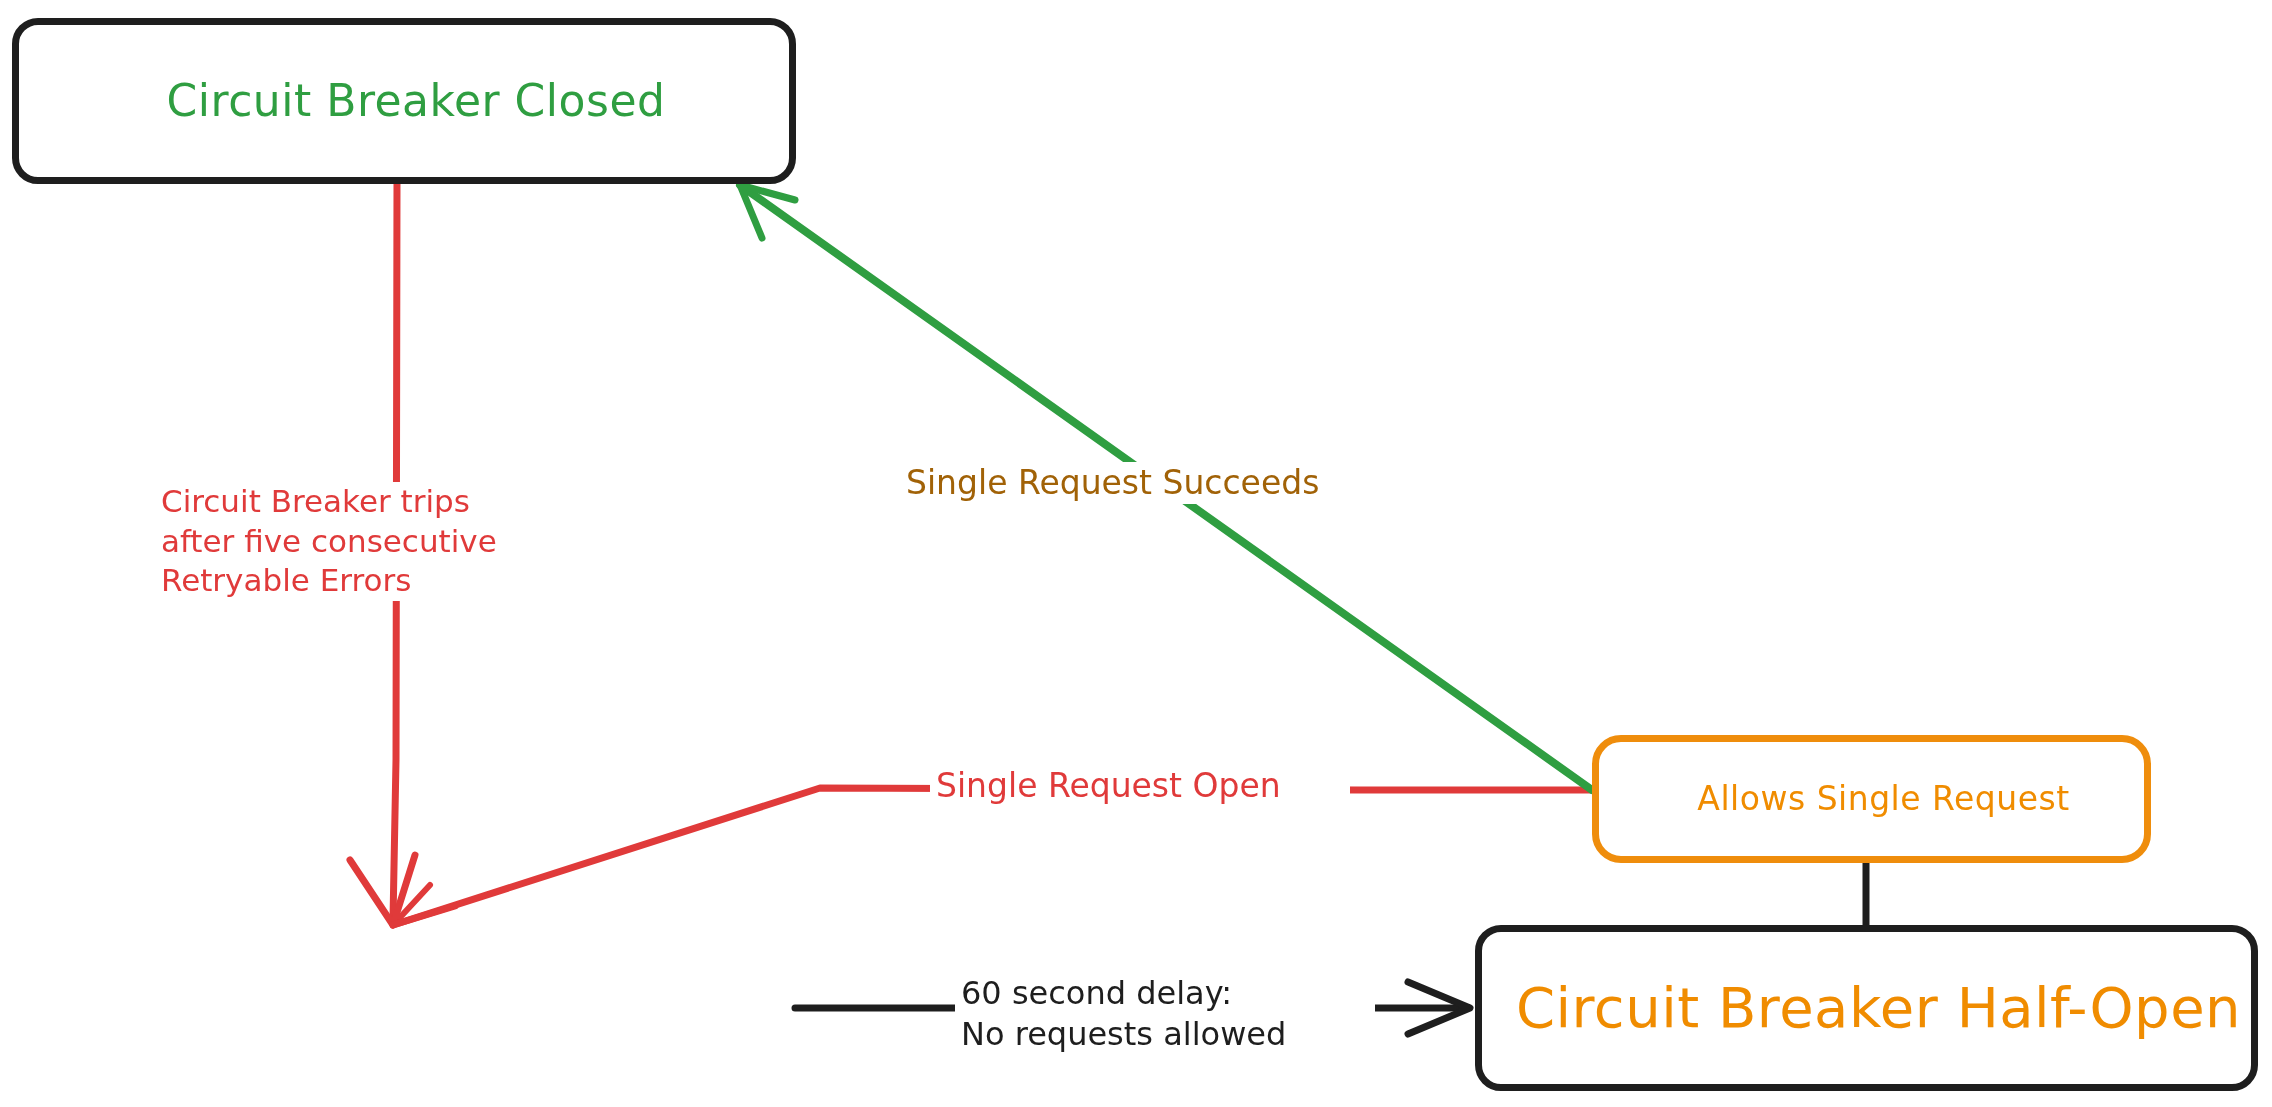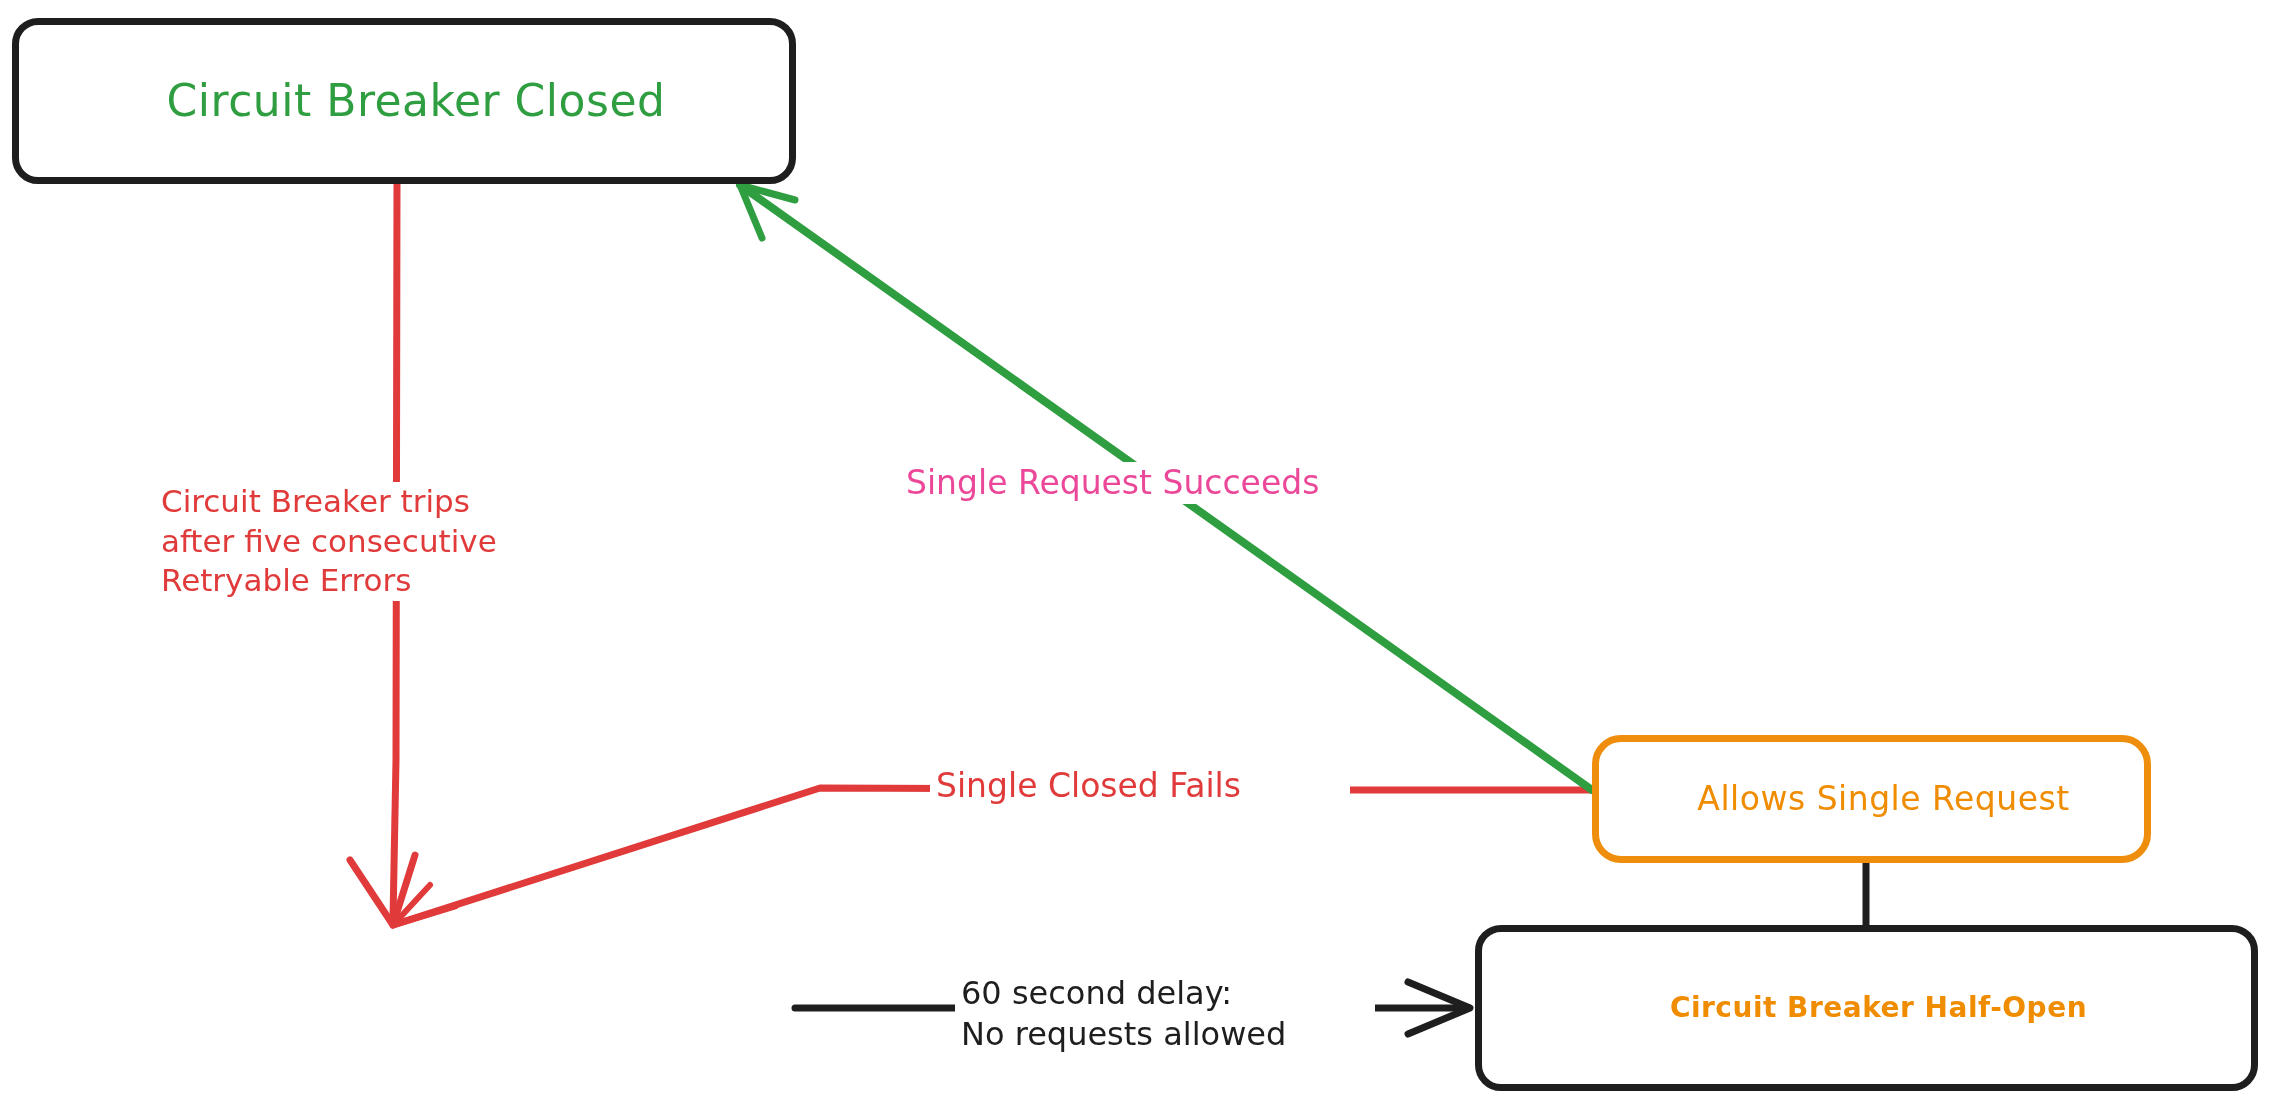--- a/index.html
+++ b/index.html
@@ -55,39 +55,39 @@
   .lbl-red     { color: #e03a3a; }
   .lbl-orange  { color: #f08c00; }
 
   #node-closed    { left: 12px;   top: 18px;   width: 784px; height: 166px; }
   #node-open      { left: 25px;   top: 925px;  width: 771px; height: 166px; }
   #node-halfopen  { left: 1475px; top: 925px;  width: 783px; height: 166px; }
   #node-allows    { left: 1592px; top: 735px;  width: 559px; height: 128px; border-radius: 29px; }
 
   #node-closed   .node-label { font-size: 44px; }
   #node-open     .node-label { font-size: 44px; }
-  #node-halfopen .node-label { font-size: 28px; font-weight: bold; }
+  #node-halfopen .node-label { font-size: 56px; }
   #node-allows   .node-label { font-size: 33px; }
 
   .edge-label {
     position: absolute;
     background: #ffffff;
     font-family: "DejaVu Sans", sans-serif;
     line-height: 1.28;
     white-space: pre-line;
     padding: 0 6px;
     box-sizing: border-box;
   }
   #label-trips {
     left: 155px; top: 482px; width: 420px;
     font-size: 31px; color: #e03a3a;
   }
   #label-succeeds {
     left: 900px; top: 462px; width: 500px;
-    font-size: 33px; color: #ec4899;
+    font-size: 33px; color: #a16207;
   }
   #label-fails {
     left: 930px; top: 765px; width: 420px;
     font-size: 33px; color: #e03a3a;
   }
   #label-delay {
     left: 955px; top: 952px; width: 420px;
     font-size: 32px; color: #1e1e1e; margin-top: 21px;
   }
 </style>
@@ -136,18 +136,18 @@
   <div class="node node-orange" id="node-allows">
     <span class="node-label lbl-orange">Allows Single Request</span>
   </div>
 
   <div class="edge-label" id="label-trips">Circuit Breaker trips
 after five consecutive
 Retryable Errors</div>
 
   <div class="edge-label" id="label-succeeds">Single Request Succeeds</div>
 
-  <div class="edge-label" id="label-fails">Single Closed Fails</div>
+  <div class="edge-label" id="label-fails">Single Request Open</div>
 
   <div class="edge-label" id="label-delay">60 second delay:
 No requests allowed</div>
 
 </div>
 
 </body></html>

